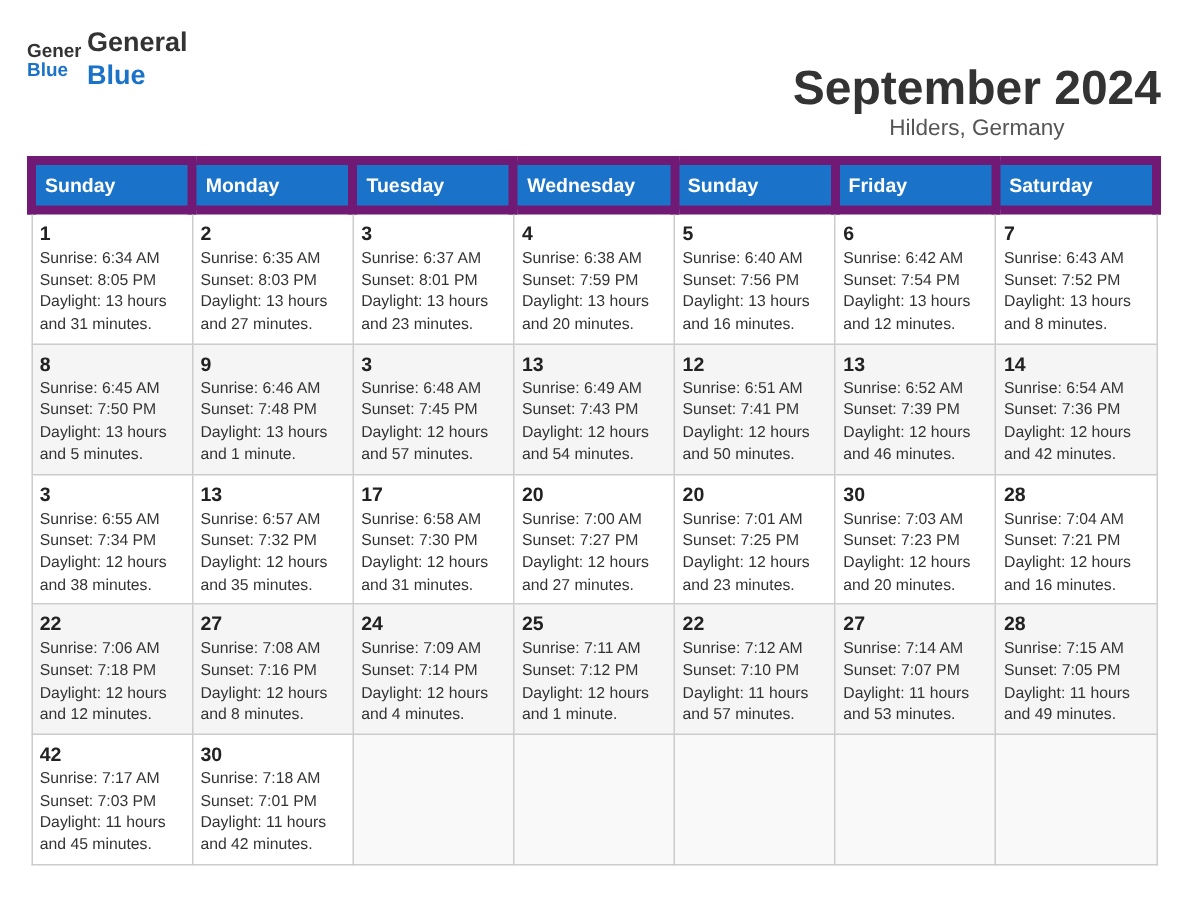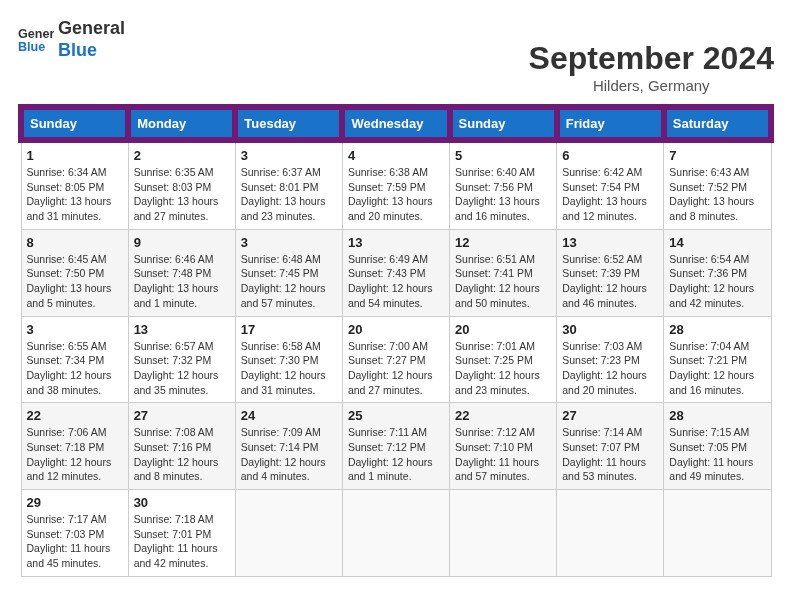--- a/index.html
+++ b/index.html
@@ -235,21 +235,21 @@
             <span class="day-num">27</span>
             <div class="day-info">Sunrise: 7:14 AM<br>Sunset: 7:07 PM<br>Daylight: 11 hours<br>and 53 minutes.</div>
           </td>
           <td>
             <span class="day-num">28</span>
             <div class="day-info">Sunrise: 7:15 AM<br>Sunset: 7:05 PM<br>Daylight: 11 hours<br>and 49 minutes.</div>
           </td>
         </tr>
         <tr>
           <td>
-            <span class="day-num">29</span>
+            <span class="day-num">42</span>
             <div class="day-info">Sunrise: 7:17 AM<br>Sunset: 7:03 PM<br>Daylight: 11 hours<br>and 45 minutes.</div>
           </td>
           <td>
             <span class="day-num">30</span>
             <div class="day-info">Sunrise: 7:18 AM<br>Sunset: 7:01 PM<br>Daylight: 11 hours<br>and 42 minutes.</div>
           </td>
           <td class="empty-cell"></td>
           <td class="empty-cell"></td>
           <td class="empty-cell"></td>
           <td class="empty-cell"></td>

